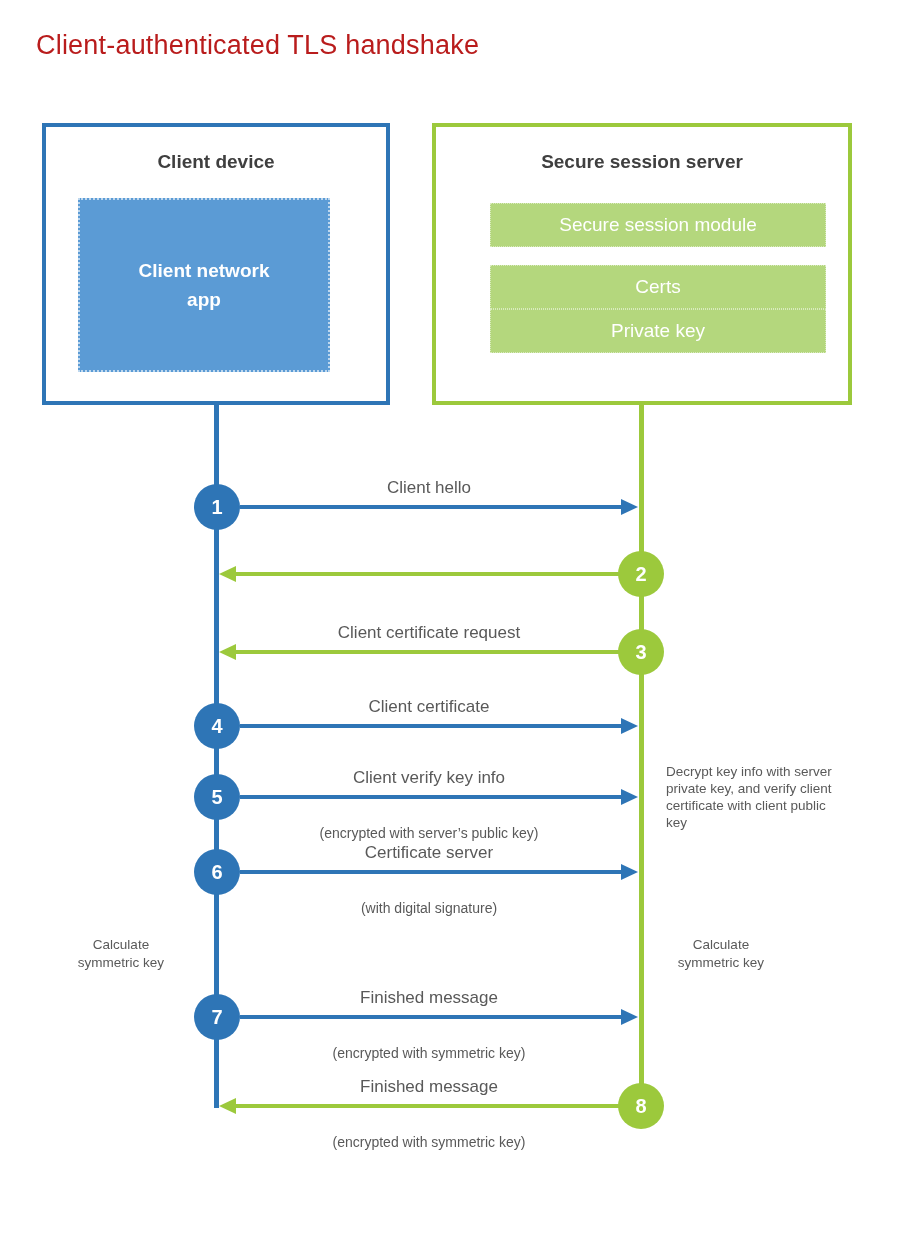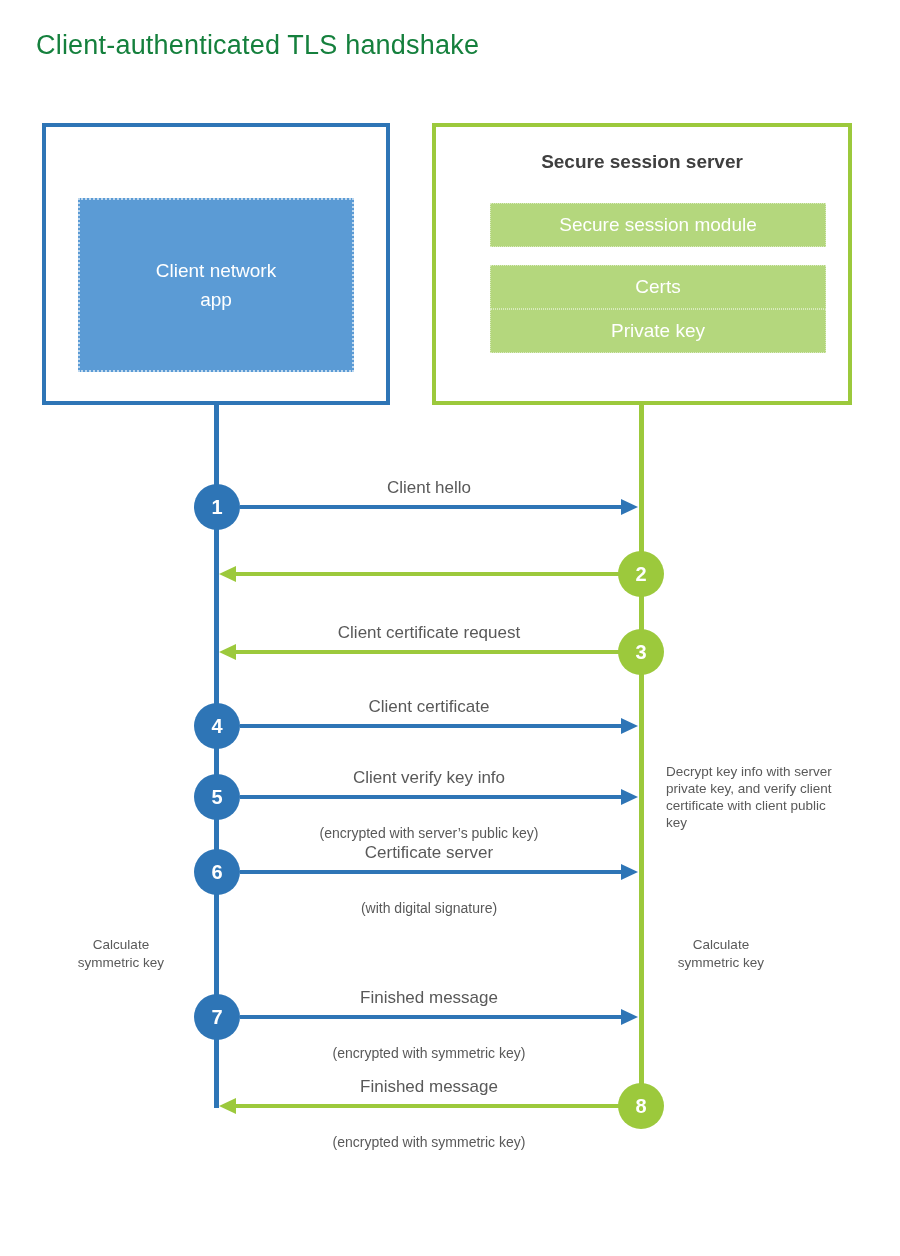--- a/index.html
+++ b/index.html
@@ -2,35 +2,35 @@
 <html><head>
 <meta charset="utf-8">
 <style>
   * { margin:0; padding:0; box-sizing:border-box; }
   html,body { background:#ffffff; }
   body { font-family:"Liberation Sans","DejaVu Sans",sans-serif; }
   .canvas { position:relative; width:900px; height:1256px; background:#ffffff; overflow:hidden; }
 
   .diagram-title {
     position:absolute; left:36px; top:30px;
-    font-size:27px; font-weight:300; color:#15803d; letter-spacing:0.2px;
+    font-size:27px; font-weight:300; color:#b91c1c; letter-spacing:0.2px;
   }
 
   
   .actor-box { position:absolute; top:123px; height:282px; background:#ffffff; }
   .client-box { left:42px;  width:348px; border:4px solid #2E75B6; }
   .server-box { left:432px; width:420px; border:4px solid #9CC93C; }
   .actor-title { margin-top:24px; text-align:center; font-size:19px; font-weight:bold; color:#3F3F3F; }
 
   .client-app {
-    position:absolute; left:32px; top:71px; width:276px; height:174px;
+    position:absolute; left:32px; top:71px; width:252px; height:174px;
     background:#5B9BD5; border:2px dotted rgba(255,255,255,0.6);
     color:#ffffff; font-size:19px; line-height:1.55;
     display:flex; align-items:center; justify-content:center;
-    text-align:center; white-space:pre-line;
+    text-align:center; white-space:pre-line;font-weight:bold;
   }
   .server-module {
     position:absolute; left:38px; width:336px; height:44px;
     background:#B4D77D; border:1px dotted rgba(255,255,255,0.5);
     color:#ffffff; font-size:19px; line-height:42px; text-align:center;margin-left:16px;
   }
   .server-module.m0 { top:76px; }
   .server-module.m1 { top:138px; }
   .server-module.m2 { top:182px; }
 
@@ -76,20 +76,21 @@
   .calc-right { left:668px; top:936px; width:106px; }
 </style>
 </head>
 <body>
 
 <div class="canvas">
 
   <div class="diagram-title">Client-authenticated TLS handshake</div>
 
   <div class="actor-box client-box">
+    <div class="actor-title">Client device</div>
     <div class="client-app">Client network
 app</div>
   </div>
 
   <div class="actor-box server-box">
     <div class="actor-title">Secure session server</div>
     <div class="server-module m0">Secure session module</div>
     <div class="server-module m1">Certs</div>
     <div class="server-module m2">Private key</div>
   </div>

